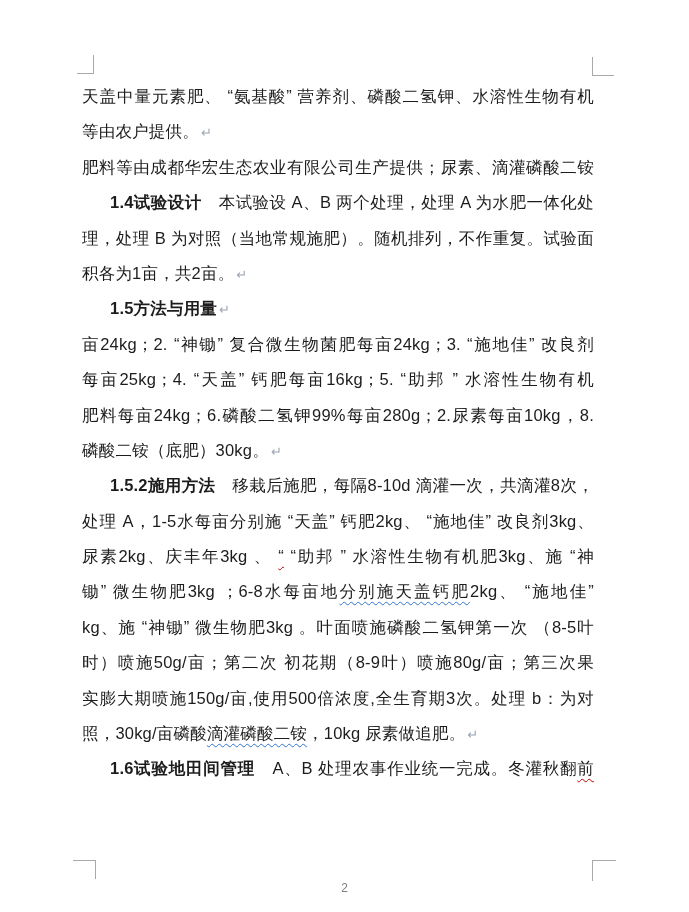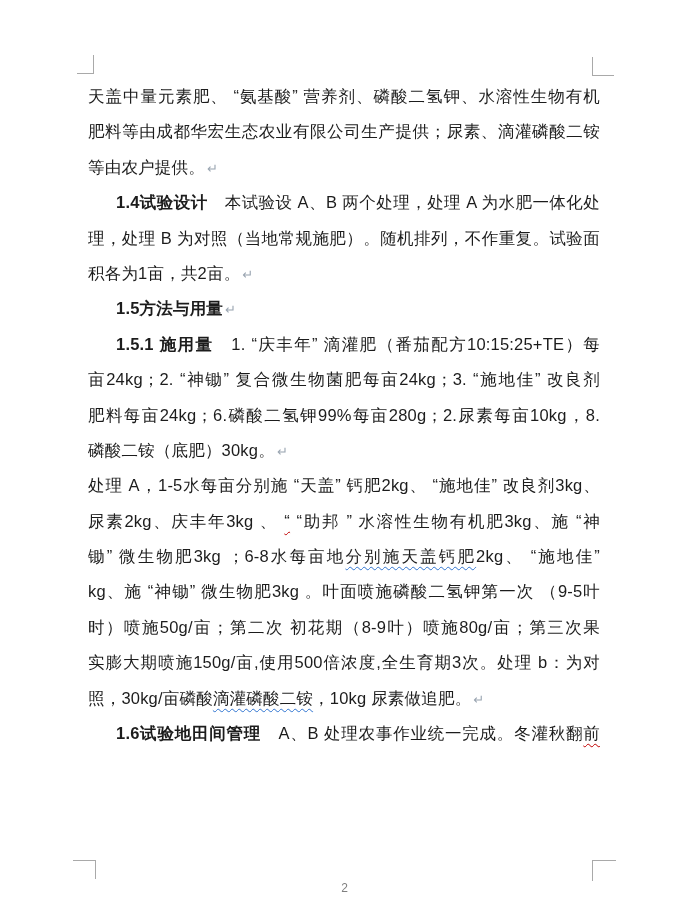--- a/index.html
+++ b/index.html
@@ -1,20 +1,20 @@
 <!DOCTYPE html>
 <html><head>
 <meta charset="utf-8">
 <style>
   html,body{margin:0;padding:0;background:#fff;}
   .page{
     position:relative;width:689px;height:912px;background:#ffffff;
     font-family:"Liberation Sans",sans-serif;color:#1c1c1c;overflow:hidden;
   }
-  .content{position:absolute;left:88px;top:79px;width:512px;}
+  .content{position:absolute;left:82px;top:79px;width:512px;}
   .line{
     height:35.4px;line-height:35.4px;font-size:16.5px;
     letter-spacing:0.2px;
   }
   .just{text-align:justify;text-align-last:justify;}
   .ind{text-indent:28px;}
   .b{font-weight:bold;}
   .wavy-red{
     text-decoration-line:underline;text-decoration-style:wavy;
     text-decoration-color:#c00000;text-decoration-thickness:1px;
@@ -40,34 +40,35 @@
 <body>
 
 <div class="page">
   <div class="crop tl"></div>
   <div class="crop tr"></div>
   <div class="crop bl"></div>
   <div class="crop br"></div>
 
   <div class="content">
       <div class="line just"><span class="">天盖中量元素肥、 “氨基酸” 营养剂、磷酸二氢钾、水溶性生物有机</span></div>
+      <div class="line"><span class="">等由农户提供。</span><span class="pmark">↵</span></div>
       <div class="line just"><span class="">肥料等由成都华宏生态农业有限公司生产提供；尿素、滴灌磷酸二铵</span></div>
-      <div class="line"><span class="">等由农户提供。</span><span class="pmark">↵</span></div>
       <div class="line just ind"><span class="b">1.4试验设计</span><span class="">　本试验设 A、B 两个处理，处理 A 为水肥一体化处</span></div>
       <div class="line just"><span class="">理，处理 B 为对照（当地常规施肥）。随机排列，不作重复。试验面</span></div>
       <div class="line"><span class="">积各为1亩，共2亩。</span><span class="pmark">↵</span></div>
       <div class="line ind"><span class="b">1.5方法与用量</span><span class="pmark">↵</span></div>
-      <div class="line just ind"><span class="b">1.5.1 施用量</span><span class="">　1. “庆丰年” 滴灌肥（番茄配方10:15:25+TE）每</span></div>
       <div class="line just"><span class="">亩24kg；2. “神锄” 复合微生物菌肥每亩24kg；3. “施地佳” 改良剂</span></div>
+      <div class="line just"><span class="">每亩25kg；4. “天盖” 钙肥每亩16kg；5. “助邦 ” 水溶性生物有机</span></div>
       <div class="line just"><span class="">肥料每亩24kg；6.磷酸二氢钾99%每亩280g；2.尿素每亩10kg，8.</span></div>
       <div class="line"><span class="">磷酸二铵（底肥）30kg。</span><span class="pmark">↵</span></div>
+      <div class="line just ind"><span class="b">1.5.2施用方法</span><span class="">　移栽后施肥，每隔8-10d 滴灌一次，共滴灌8次，</span></div>
       <div class="line just"><span class="">处理 A，1-5水每亩分别施 “天盖” 钙肥2kg、 “施地佳” 改良剂3kg、</span></div>
       <div class="line just"><span class="">尿素2kg、庆丰年3kg 、 </span><span class="wavy-red">“</span><span class=""> “助邦 ” 水溶性生物有机肥3kg、施 “神</span></div>
       <div class="line just"><span class="">锄” 微生物肥3kg ；6-8水每亩地</span><span class="wavy-blue">分别施天盖钙肥</span><span class="">2kg、 “施地佳”</span></div>
-      <div class="line just"><span class="">kg、施 “神锄” 微生物肥3kg 。叶面喷施磷酸二氢钾第一次 （9-5叶</span></div>
+      <div class="line just"><span class="">kg、施 “神锄” 微生物肥3kg 。叶面喷施磷酸二氢钾第一次 （8-5叶</span></div>
       <div class="line just"><span class="">时）喷施50g/亩；第二次 初花期（8-9叶）喷施80g/亩；第三次果</span></div>
       <div class="line just"><span class="">实膨大期喷施150g/亩,使用500倍浓度,全生育期3次。处理 b：为对</span></div>
       <div class="line"><span class="">照，30kg/亩磷酸</span><span class="wavy-blue">滴灌磷酸二铵</span><span class="">，10kg 尿素做追肥。</span><span class="pmark">↵</span></div>
       <div class="line just ind"><span class="b">1.6试验地田间管理</span><span class="">　A、B 处理农事作业统一完成。冬灌秋翻</span><span class="wavy-red">前</span></div>
     </div>
 
   <div class="footer">2</div>
 </div>
 
 </body></html>

